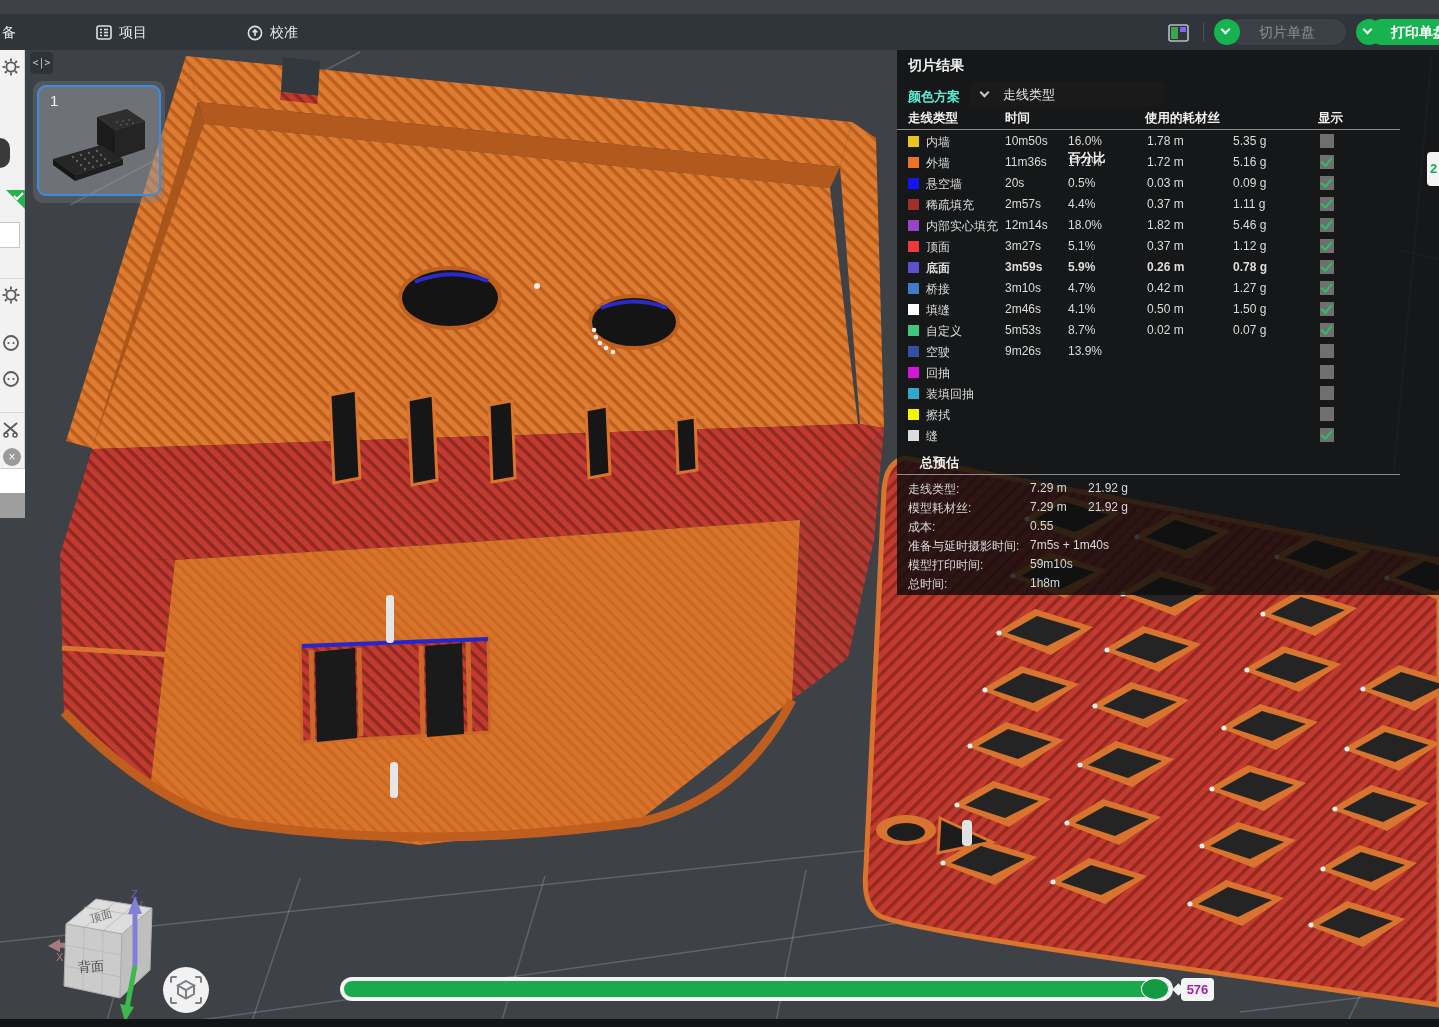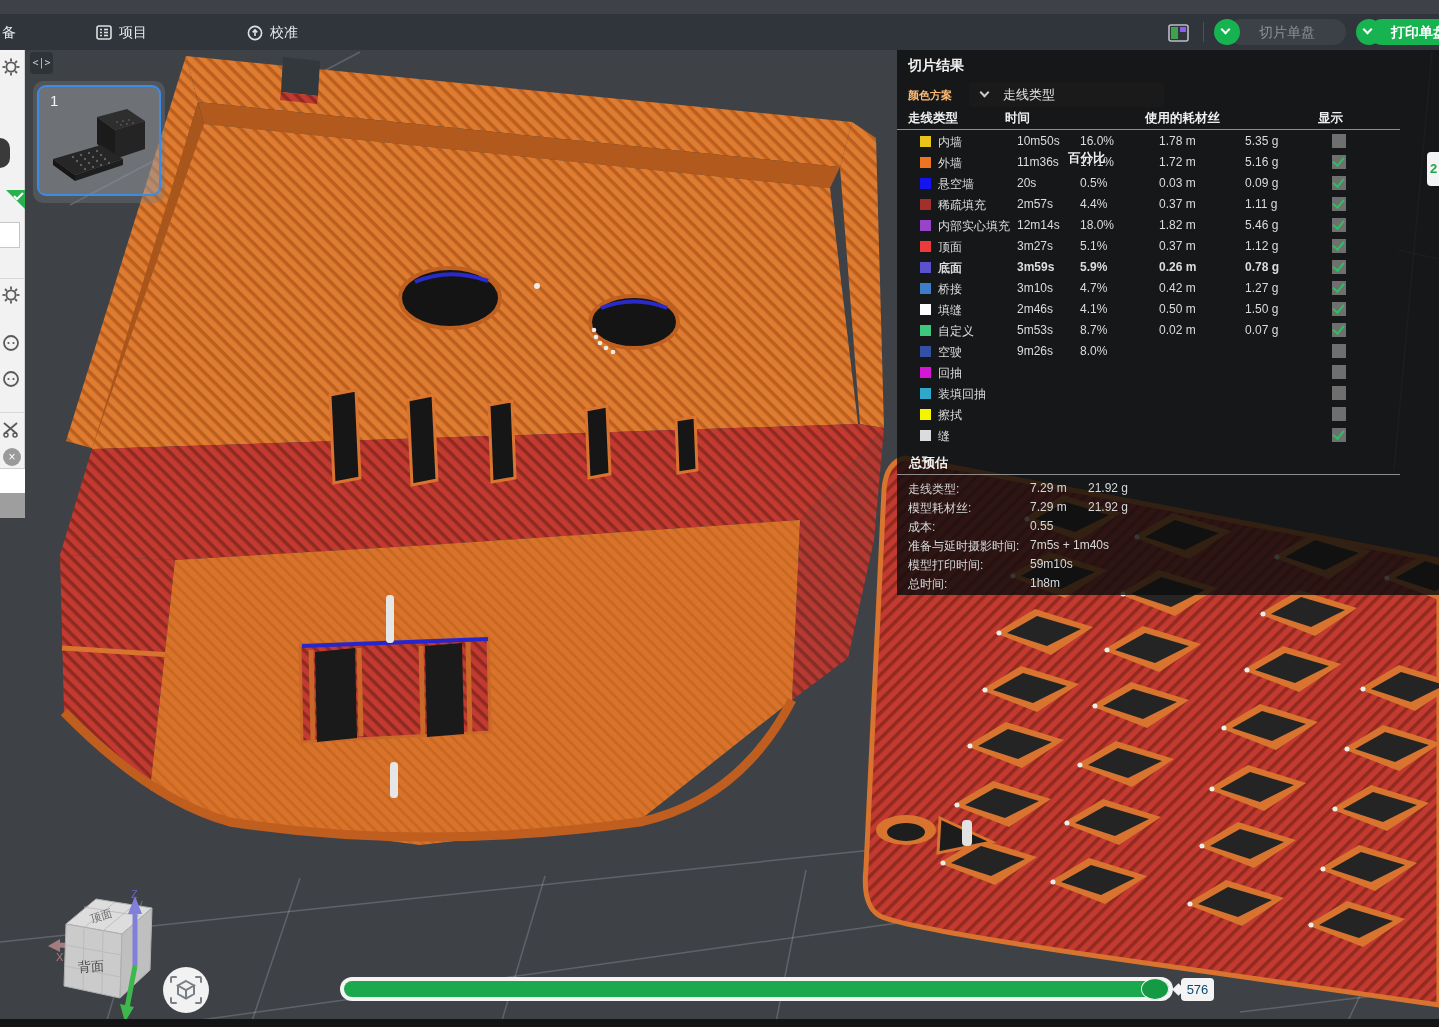--- a/index.html
+++ b/index.html
@@ -28,50 +28,50 @@
   
   #plate-thumb { position:absolute; left:37px; top:85px; width:124px; height:111px; background:rgba(175,180,186,0.30); border:2px solid #3C8CE4; border-radius:9px; z-index:25; }
   #plate-thumb .num { position:absolute; left:11px; top:5px; color:#F2F4F6; font-size:15px; }
   #plate-thumb-shadow { position:absolute; left:33px; top:81px; width:132px; height:122px; background:rgba(120,124,130,0.35); border-radius:10px; z-index:24; }
 
   
   #panel { position:absolute; left:897px; top:50px; width:581px; height:545px; background:rgba(13,13,14,0.82); z-index:20; color:#D9DBDC; }
   #panel-title { position:absolute; left:11px; top:7px; font-size:14px; font-weight:bold; color:#F2F2F2; }
   #panel-collapse { position:absolute; right:10px; top:8px; width:14px; height:14px; }
   #panel-collapse span { position:absolute; left:3px; width:8px; height:8px; border-left:2px solid #CFCFCF; border-top:2px solid #CFCFCF; transform:rotate(45deg); }
-  #scheme-label { position:absolute; left:11px; top:38px; font-size:11px; font-weight:bold; color:#fdba74; }
+  #scheme-label { position:absolute; left:11px; top:38px; font-size:13px; font-weight:bold; color:#5eead4; }
   #scheme-select { position:absolute; left:72px; top:32px; width:195px; height:25px; background:#1A1A1B; border-radius:3px; }
   #scheme-select .chev { border-color:#C9C9C9; position:absolute; left:12px; top:7px; }
   #scheme-value { position:absolute; left:34px; top:4px; font-size:13px; color:#E4E4E4; }
   .col-head { position:absolute; top:60px; font-size:12.5px; font-weight:bold; color:#F0F0F0; }
   #head-rule { position:absolute; left:0; top:79px; width:503px; height:1px; background:#8D8D8D; }
   #legend-rows { position:absolute; left:0; top:81px; width:503px; }
-  .lrow { position:absolute; left:0; width:503px; height:21px; font-size:12px; color:#DCDCDC;margin-left:12px; }
+  .lrow { position:absolute; left:0; width:503px; height:21px; font-size:12px; color:#DCDCDC; }
   .lrow .sw { position:absolute; left:11px; top:5px; width:11px; height:11px; }
   .lrow .lb { position:absolute; left:29px; top:3px; }
   .lrow .tm { position:absolute; left:108px; top:3px; }
   .lrow .pc { position:absolute; left:171px; top:3px; }
   .lrow .mt { position:absolute; left:250px; top:3px; }
   .lrow .gr { position:absolute; left:336px; top:3px; }
   .cbx { position:absolute; left:423px; top:3px; width:14px; height:14px; background:#6F6F6F; }
   .cbx.checked::after { content:""; position:absolute; left:3px; top:0px; width:5px; height:9px; border-right:2.5px solid #2BC162; border-bottom:2.5px solid #2BC162; transform:rotate(40deg); }
-  #estimate-title { position:absolute; left:12px; top:404px; font-size:13px; font-weight:bold; color:#F0F0F0; }
+  #estimate-title { position:absolute; left:23px; top:404px; font-size:13px; font-weight:bold; color:#F0F0F0; }
   #est-rule { position:absolute; left:0; top:424px; width:503px; height:1px; background:#8D8D8D; }
   #estimate-rows { position:absolute; left:0; top:429px; width:503px; }
   .erow { position:absolute; left:0; width:503px; height:19px; font-size:12px; color:#D6D8D9; }
   .erow .el { position:absolute; left:11px; top:2px; }
   .erow .v1 { position:absolute; left:133px; top:2px; }
   .erow .v2 { position:absolute; left:191px; top:2px; }
 
   
   #layer-value-box { position:absolute; left:1427px; top:152px; width:12px; height:34px; background:#F4F4F4; border-radius:4px 0 0 4px; z-index:25; color:#1CA54B; font-size:13px; font-weight:bold; line-height:34px; padding-left:3px; }
   #step-slider { position:absolute; left:340px; top:977px; width:833px; height:24px; border-radius:12px; background:#F4F4F4; z-index:30; }
   #step-fill { position:absolute; left:4px; top:4px; width:825px; height:16px; border-radius:8px; background:#1CA94D; }
   #step-thumb { position:absolute; left:801px; top:1px; width:28px; height:22px; border-radius:50%; background:#149A43; border:1px solid #F4F4F4; }
-  #step-value-box { position:absolute; left:1181px; top:978px; width:33px; height:23px; background:#F4F4F4; border-radius:4px; z-index:30; color:#0c4a6e; font-size:13px; font-weight:normal; text-align:center; line-height:23px; }
+  #step-value-box { position:absolute; left:1181px; top:978px; width:33px; height:23px; background:#F4F4F4; border-radius:4px; z-index:30; color:#a21caf; font-size:13px; font-weight:bold; text-align:center; line-height:23px; }
   #step-notch { position:absolute; left:1174px; top:985px; width:9px; height:9px; background:#F4F4F4; transform:rotate(45deg); z-index:29; }
 
   #fit-btn { position:absolute; left:163px; top:967px; width:46px; height:46px; border-radius:50%; background:#F2F2F2; z-index:30; }
   #nav-cube { position:absolute; left:38px; top:886px; z-index:25; }
   #bottombar { position:absolute; left:0; bottom:0; width:1439px; height:8px; background:#121416; z-index:40; }
 
   svg text { font-family:"Liberation Sans","DejaVu Sans",sans-serif; }
 </style>
 </head>
 <body>
@@ -458,21 +458,21 @@
           <span class="tm">5m53s</span>
           <span class="pc">8.7%</span>
           <span class="mt">0.02 m</span>
           <span class="gr">0.07 g</span>
           <div class="cbx checked"></div>
         </div>
         <div class="lrow" style="top: 210px;">
           <span class="sw" style="background: rgb(52, 80, 162);"></span>
           <span class="lb">空驶</span>
           <span class="tm">9m26s</span>
-          <span class="pc">8.0%</span>
+          <span class="pc">13.9%</span>
           <span class="mt"></span>
           <span class="gr"></span>
           <div class="cbx"></div>
         </div>
         <div class="lrow" style="top: 231px;">
           <span class="sw" style="background: rgb(214, 22, 214);"></span>
           <span class="lb">回抽</span>
           <span class="tm"></span>
           <span class="pc"></span>
           <span class="mt"></span>

